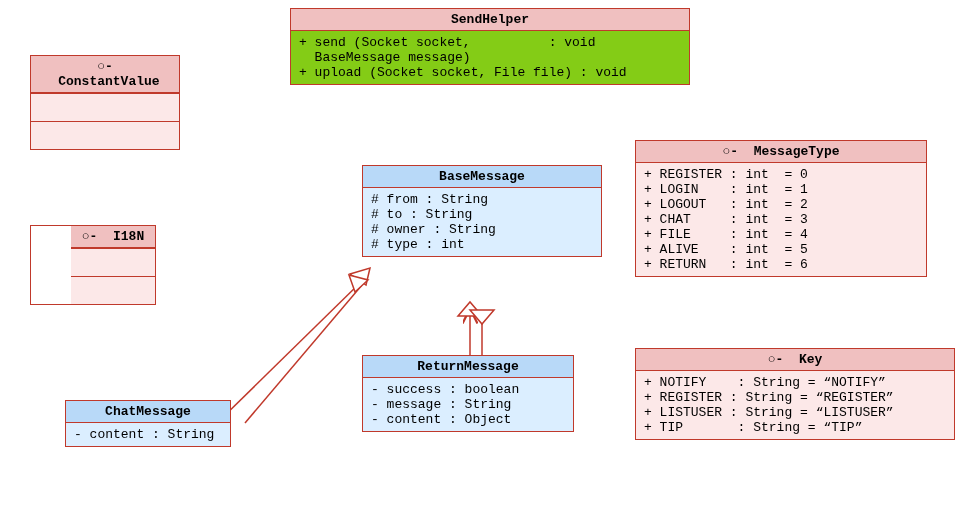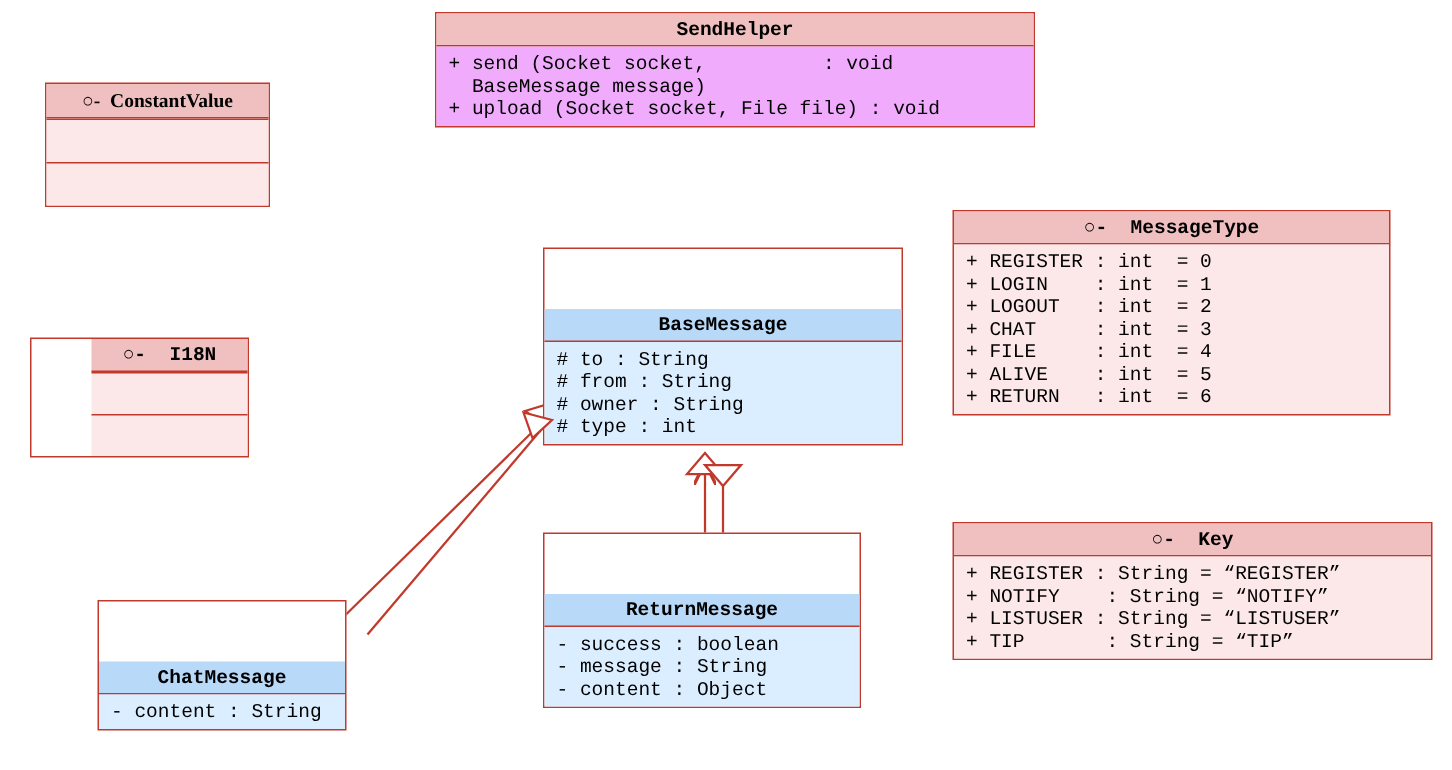--- a/index.html
+++ b/index.html
@@ -15,37 +15,36 @@
     .uml-box {
       position: absolute;
       border: 1.5px solid #c0392b;
       background: #fff;
     }
     .uml-box.blue-bg .uml-body {
       background: #dbeeff;
     }
     .uml-box.blue-bg .uml-header {
       background: #b8d9f8;
-      margin-top: 40px;
     }
     .uml-header {
       background: #f0c0c0;
       border-bottom: 1.5px solid #c0392b;
       padding: 3px 8px;
       text-align: center;
       font-weight: bold;
       color: #000;
     }
     .uml-body {
       padding: 4px 8px;
       background: #fce8e8;
       color: #000;
     }
     .uml-body.light-blue {
-      background: #f0abfc;
+      background: #84cc16;
     }
     .uml-section-empty {
       border-top: 1.5px solid #c0392b;
       padding: 6px 8px;
       background: #fce8e8;
     }
     
     svg.arrows {
       position: absolute;
       top: 0; left: 0;
@@ -82,41 +81,41 @@
 
 <div class="uml-box" style="left: 264px; top: 8px; width: 400px; margin-left: 26px;">
   <div class="uml-header">SendHelper</div>
   <div class="uml-body light-blue">
     <div>+ send (Socket socket,&nbsp;&nbsp;&nbsp;&nbsp;&nbsp;&nbsp;&nbsp;&nbsp;&nbsp; : void</div>
     <div>&nbsp;&nbsp;BaseMessage message)</div>
     <div>+ upload (Socket socket, File file) : void</div>
   </div>
 </div>
 
-<div class="uml-box" style="left: 30px; top: 55px; width: 150px; font-family: Liberation Serif, serif;">
+<div class="uml-box" style="left: 30px; top: 55px; width: 150px;">
   <div class="uml-header">
     <span>○- &nbsp;</span><span>ConstantValue</span>
   </div>
   <div class="uml-section-empty">&nbsp;</div>
   <div class="uml-section-empty">&nbsp;</div>
 </div>
 
-<div class="uml-box" style="left: 20px; top: 225px; width: 146px; padding-left: 40px;">
+<div class="uml-box" style="left: 30px; top: 225px; width: 126px; padding-left: 40px;">
   <div class="uml-header">
     <span>○- &nbsp;</span><span>I18N</span>
   </div>
   <div class="uml-section-empty">&nbsp;</div>
   <div class="uml-section-empty">&nbsp;</div>
 </div>
 
 <div class="uml-box blue-bg" style="left: 362px; top: 165px; width: 240px;">
   <div class="uml-header">BaseMessage</div>
   <div class="uml-body light-blue">
+    <div># from  : String</div>
     <div># to    : String</div>
-    <div># from  : String</div>
     <div># owner : String</div>
     <div># type  : int</div>
   </div>
 </div>
 
 <div class="uml-box" style="left: 635px; top: 140px; width: 292px;">
   <div class="uml-header">
     <span>○- &nbsp;</span><span>MessageType</span>
   </div>
   <div class="uml-body">
@@ -144,22 +143,22 @@
   <div class="uml-body light-blue">
     <div>- content : String</div>
   </div>
 </div>
 
 <div class="uml-box" style="left: 635px; top: 348px; width: 320px;">
   <div class="uml-header">
     <span>○- &nbsp;</span><span>Key</span>
   </div>
   <div class="uml-body">
+    <div>+ NOTIFY&nbsp;&nbsp;&nbsp; : String = “NOTIFY”</div>
     <div>+ REGISTER : String = “REGISTER”</div>
-    <div>+ NOTIFY&nbsp;&nbsp;&nbsp; : String = “NOTIFY”</div>
     <div>+ LISTUSER : String = “LISTUSER”</div>
     <div>+ TIP&nbsp;&nbsp;&nbsp;&nbsp;&nbsp;&nbsp; : String = “TIP”</div>
   </div>
 </div>
 
 <svg style="position:absolute;top:0;left:0;width:968px;height:513px;pointer-events:none;" xmlns="http://www.w3.org/2000/svg">
 
   <line x1="482" y1="355" x2="482" y2="324" stroke="#c0392b" stroke-width="1.5"></line>
   <polygon points="470,310 494,310 482,324" fill="white" stroke="#c0392b" stroke-width="1.5"></polygon>
 

